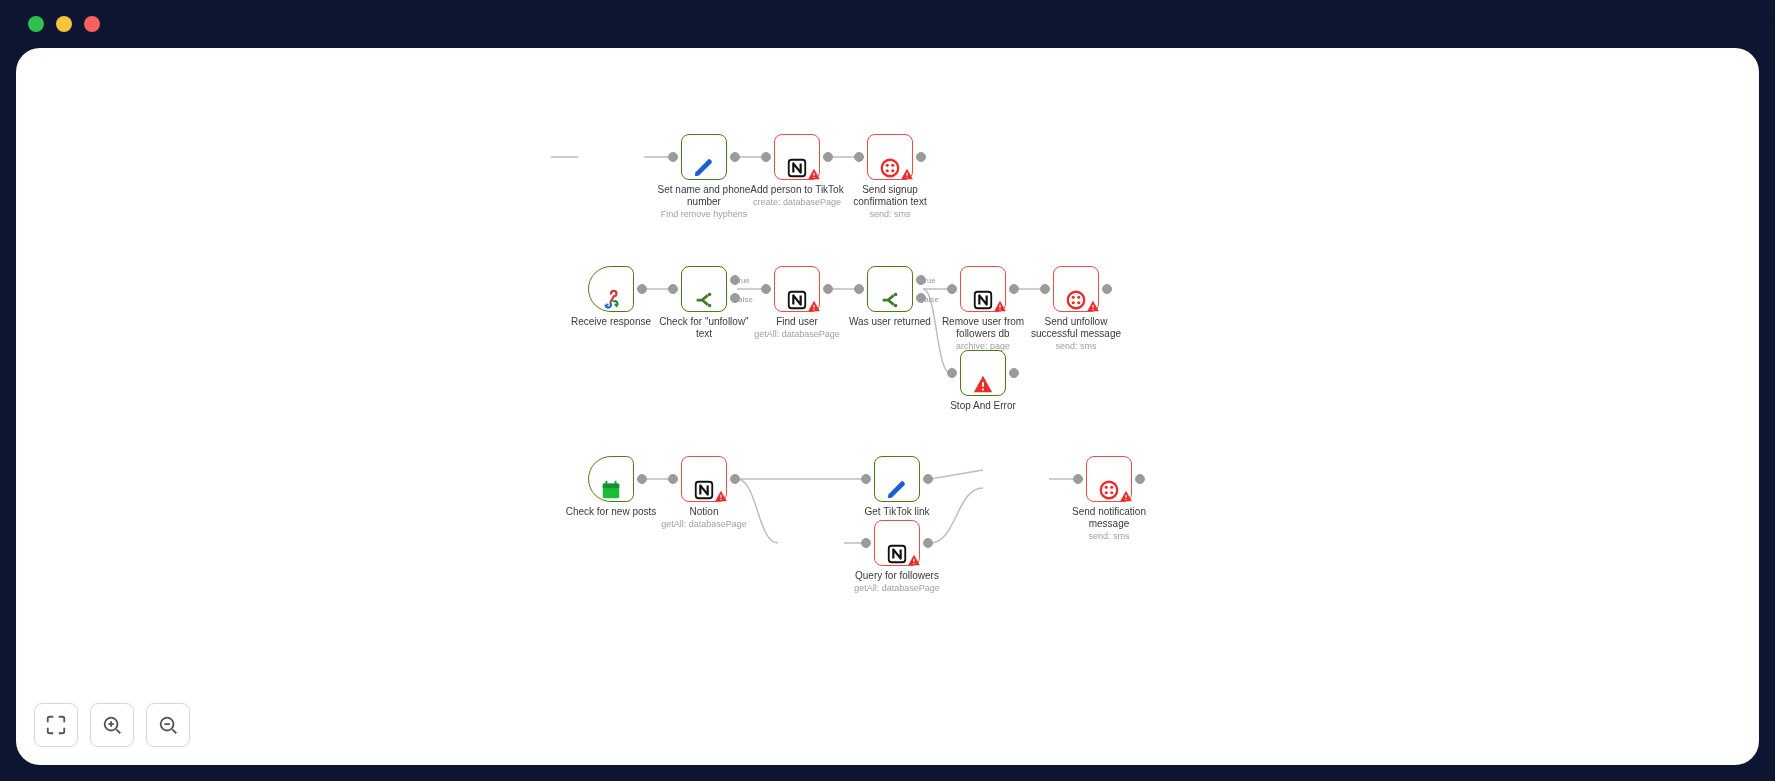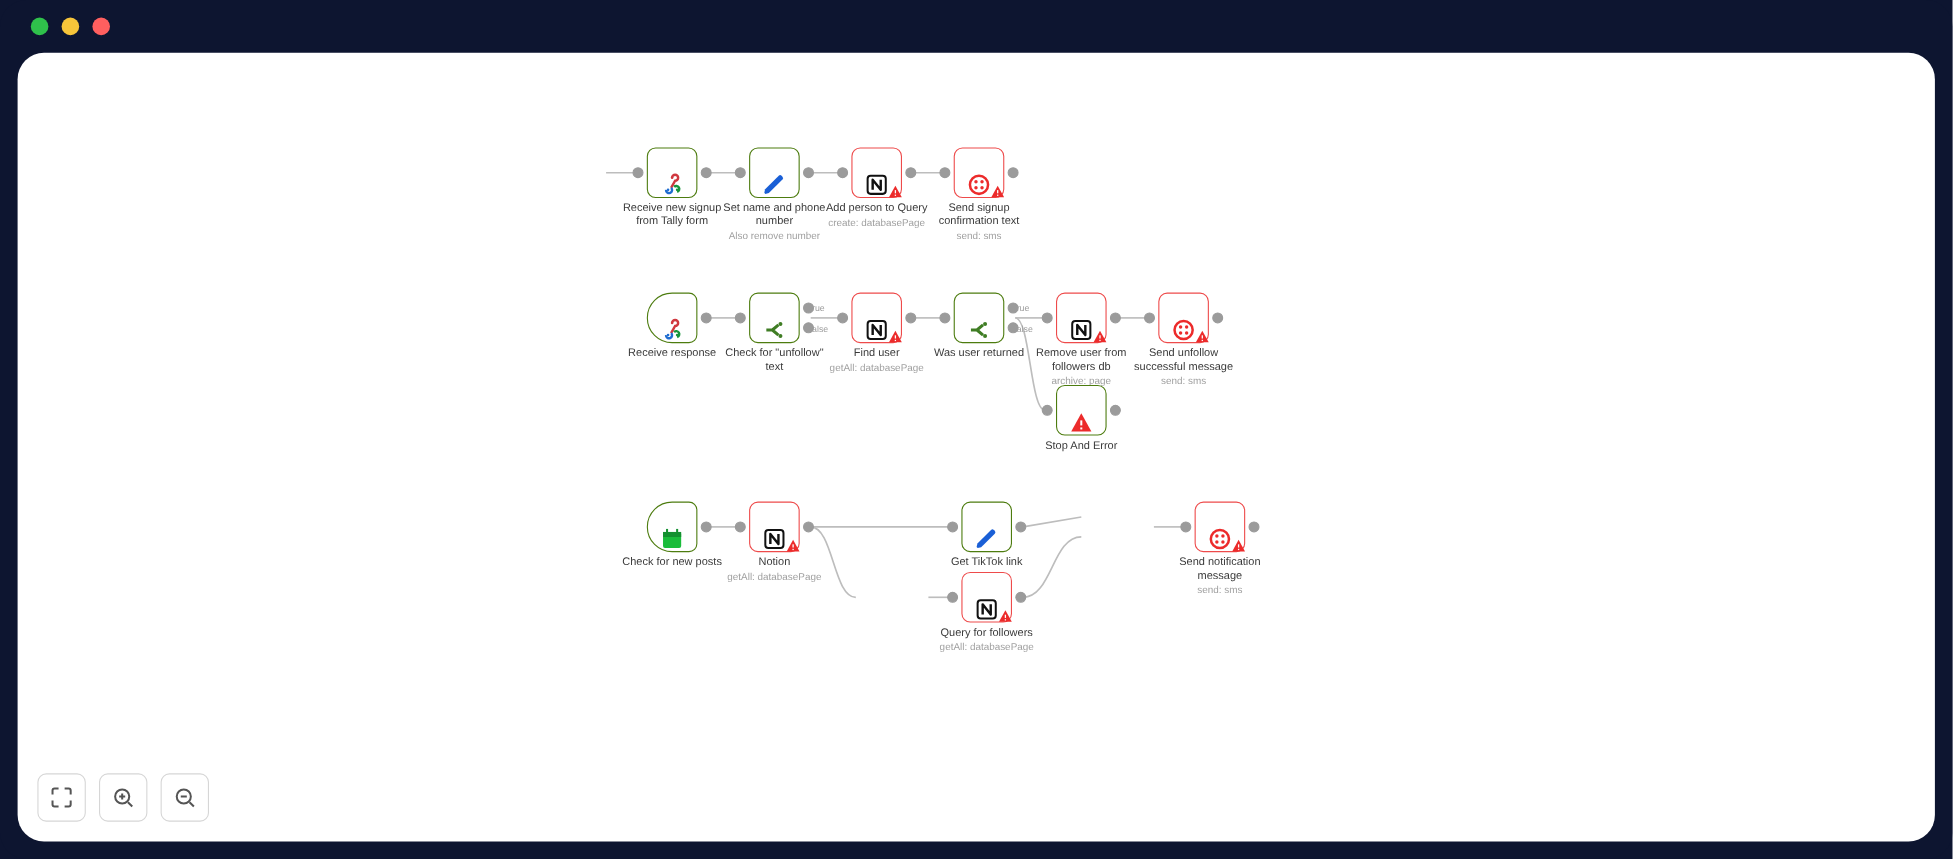--- a/index.html
+++ b/index.html
@@ -152,67 +152,49 @@
           <line x1="1000" y1="241" x2="1027" y2="241" stroke="#bdbdbd" stroke-width="1.5"></line>
           <path d="M 907 241 C 920.5 241, 920.5 325, 934 325" stroke="#bdbdbd" stroke-width="1.5" fill="none"></path>
           <line x1="628" y1="431" x2="655" y2="431" stroke="#bdbdbd" stroke-width="1.5"></line>
           <line x1="914" y1="431" x2="967" y2="422" stroke="#bdbdbd" stroke-width="1.5"></line>
           <line x1="1033" y1="431" x2="1060" y2="431" stroke="#bdbdbd" stroke-width="1.5"></line>
           <line x1="828" y1="495" x2="848" y2="495" stroke="#bdbdbd" stroke-width="1.5"></line>
           <path d="M 721 431 C 784.5 431, 784.5 431, 848 431" stroke="#bdbdbd" stroke-width="1.5" fill="none"></path>
           <path d="M 721 431 C 741.5 431, 741.5 495, 762 495" stroke="#bdbdbd" stroke-width="1.5" fill="none"></path>
           <path d="M 914 495 C 940.5 495, 940.5 440, 967 440" stroke="#bdbdbd" stroke-width="1.5" fill="none"></path>
         </svg>
-        <div class="node" style="left: 545px; top: 86px;">
-      <div class="box ">
-        <svg width="22" height="22" viewBox="0 0 24 24" fill="none" stroke-width="2.4">
-        <path stroke="#d0383f" d="M12 5a3 3 0 1 1 3 3l-4 7"></path>
-        <path stroke="#1f6dd0" d="M11 15a3 3 0 1 1-5 2"></path>
-        <path stroke="#18953c" d="M14 14a3 3 0 1 1 3 5"></path>
-        <circle cx="12" cy="5" r="1.3" fill="#d0383f"></circle>
-        <circle cx="8" cy="17" r="1.3" fill="#1f6dd0"></circle>
-        <circle cx="17" cy="17" r="1.3" fill="#18953c"></circle>
-      </svg>
-
-        <div class="port out"></div>
-            <div class="port in"></div>
-
-      </div>
-      <div class="label">Receive new signup from Tally form</div>
-
-    </div>
         <div class="node" style="left: 638px; top: 86px;">
       <div class="box ">
         <svg width="22" height="22" viewBox="0 0 24 24">
               <path fill="#1a5fd6" d="M3 21l3.5-.8L20 6.7a2 2 0 0 0 0-2.8l-.9-.9a2 2 0 0 0-2.8 0L2.8 16.5 2 20z"></path>
             </svg>
 
         <div class="port out"></div>
             <div class="port in"></div>
 
       </div>
       <div class="label">Set name and phone number</div>
-      <div class="sub">Also remove number</div>
+      <div class="sub">Find remove hyphens</div>
     </div>
         <div class="node error" style="left: 731px; top: 86px;">
       <div class="box ">
         <svg width="22" height="22" viewBox="0 0 24 24">
               <rect x="3" y="3" width="18" height="18" rx="3" fill="#fff" stroke="#111" stroke-width="2"></rect>
               <path d="M8 17V7l8 10V7" stroke="#111" stroke-width="2.4" fill="none" stroke-linejoin="round"></path>
             </svg>
         <svg class="err-badge" viewBox="0 0 24 24">
               <path fill="#ec2b2b" d="M12 3L2 21h20L12 3z"></path>
               <rect x="11" y="10" width="2" height="5" fill="#fff"></rect>
               <rect x="11" y="17" width="2" height="2" fill="#fff"></rect>
             </svg>
         <div class="port out"></div>
             <div class="port in"></div>
 
       </div>
-      <div class="label">Add person to Query</div>
+      <div class="label">Add person to TikTok</div>
       <div class="sub">create: databasePage</div>
     </div>
         <div class="node error" style="left: 824px; top: 86px;">
       <div class="box ">
         <svg width="22" height="22" viewBox="0 0 24 24">
               <circle cx="12" cy="12" r="9" fill="none" stroke="#ec2b2b" stroke-width="2.5"></circle>
               <circle cx="9" cy="9" r="1.7" fill="#ec2b2b"></circle>
               <circle cx="15" cy="9" r="1.7" fill="#ec2b2b"></circle>
               <circle cx="9" cy="15" r="1.7" fill="#ec2b2b"></circle>
               <circle cx="15" cy="15" r="1.7" fill="#ec2b2b"></circle>

